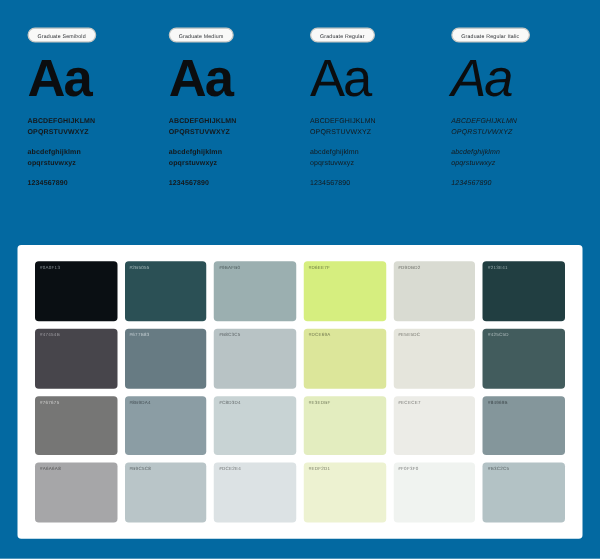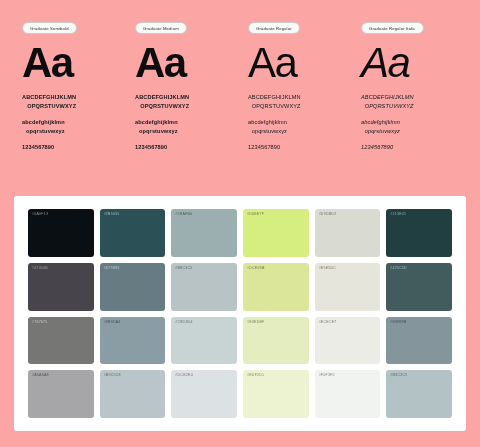--- a/index.html
+++ b/index.html
@@ -14,22 +14,21 @@
     background: #f4f4f2;
     font-family: "Liberation Sans", sans-serif;
     color: #111418;
     -webkit-font-smoothing: antialiased;
   }
 
   #page {
     position: relative;
     width: 480px;
     height: 447px;
-    background: #fca5a5;
-    text-align: right;
+    background: #0369a1;
   }
 
   
   #type-section {
     position: absolute;
     left: 0;
     top: 0;
     width: 480px;
     height: 182px;
     display: flex;

